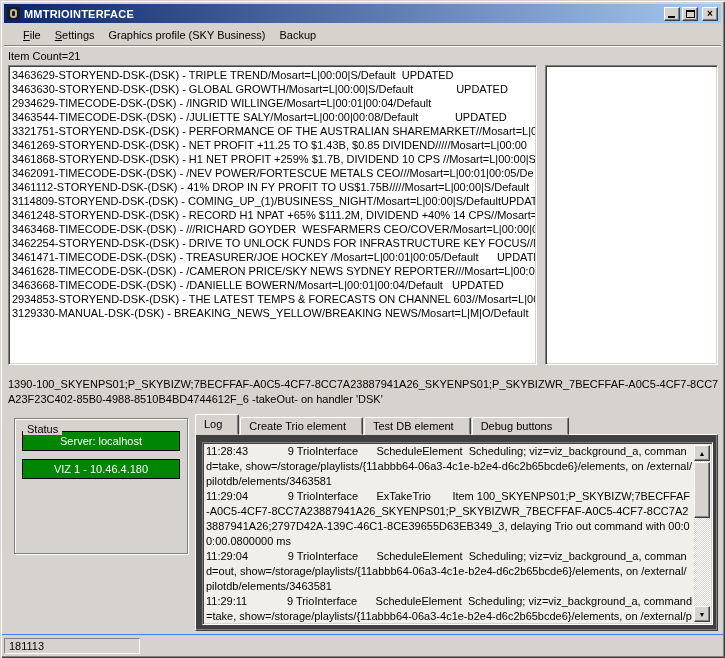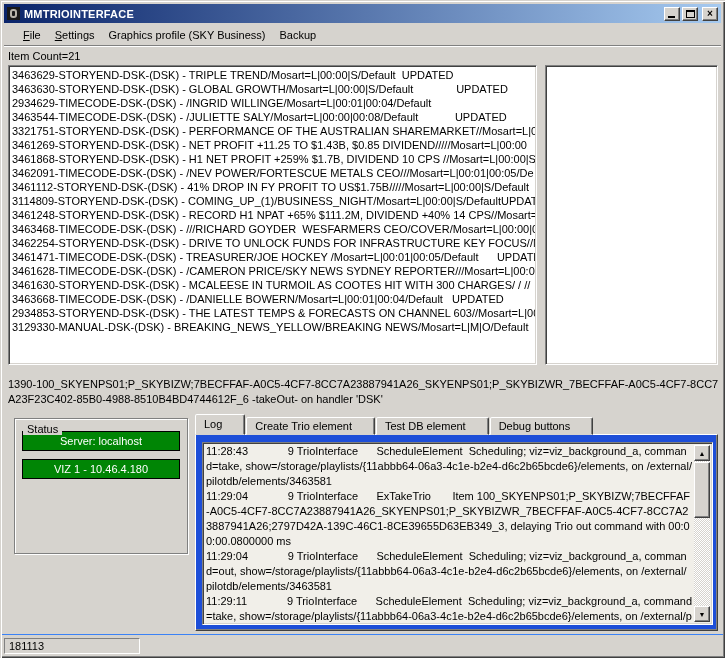--- a/index.html
+++ b/index.html
@@ -52,27 +52,27 @@
   
   .groupbox { position:absolute; left:14px; top:418px; width:174px; height:136px;
     border:1px solid #808080; box-shadow: inset 1px 1px 0 #fff, 1px 1px 0 #fff; }
   .groupbox .legend { position:absolute; top:-7px; left:8px; background:#D6D3CE; padding:0 4px;margin-top:11px; }
   .green-bar { margin:8px auto; width:158px; height:20px; background:#008505;
     border:1px solid #000; color:#fff; text-align:center; line-height:18px; }
   .green-bar.first { margin-top:12px; }
   .green-bar.second { margin-top:2px; }
   
   .tabstrip { position:absolute; left:195px; top:414px; display:flex; align-items:flex-end; height:21px; z-index:2; }
-  .tab { height:18px; padding:2px 22px 0 8px; margin-right:1px; background:#D6D3CE;
+  .tab { height:18px; padding:2px 16px 0 8px; margin-right:1px; background:#D6D3CE;
     border:1px solid; border-color:#fff #404040 transparent #fff;
     box-shadow: inset -1px 0 0 #808080;
     border-top-left-radius:2px; border-top-right-radius:2px; white-space:nowrap; }
   .tab.selected { height:21px; padding-top:3px; position:relative; z-index:3; }
   .tabpanel { position:absolute; left:195px; top:434px; width:523px; height:197px;
-    background:#1d4ed8; border:1px solid; border-color:#fff #404040 #404040 #fff;
+    background:#404040; border:1px solid; border-color:#fff #404040 #404040 #fff;
     box-shadow: inset -1px -1px 0 #808080; z-index:1; }
   .logbox { position:absolute; left:6px; top:7px; width:511px; height:183px;
     background:#F1EFE9; overflow:hidden; padding:1px 20px 1px 3px; }
   .logbox .logline { white-space:pre-wrap; word-break:break-all; line-height:15px; }
   
   .vscroll { position:absolute; top:2px; right:2px; bottom:2px; width:16px;
     background:conic-gradient(#fff 25%, #D6D3CE 0 50%, #fff 0 75%, #D6D3CE 0);
     background-size:2px 2px; }
   .sb-btn { position:absolute; left:0; width:16px; height:16px; background:#D6D3CE;
     border:1px solid; border-color:#fff #404040 #404040 #fff;
@@ -128,21 +128,20 @@
     <div class="row">3461269-STORYEND-DSK-(DSK) - NET PROFIT +11.25 TO $1.43B, $0.85 DIVIDEND/////Mosart=L|00:00</div>
     <div class="row">3461868-STORYEND-DSK-(DSK) - H1 NET PROFIT +259% $1.7B, DIVIDEND 10 CPS //Mosart=L|00:00|S</div>
     <div class="row">3462091-TIMECODE-DSK-(DSK) - /NEV POWER/FORTESCUE METALS CEO///Mosart=L|00:01|00:05/De</div>
     <div class="row">3461112-STORYEND-DSK-(DSK) - 41% DROP IN FY PROFIT TO US$1.75B/////Mosart=L|00:00|S/Default</div>
     <div class="row">3114809-STORYEND-DSK-(DSK) - COMING_UP_(1)/BUSINESS_NIGHT/Mosart=L|00:00|S/DefaultUPDATED</div>
     <div class="row">3461248-STORYEND-DSK-(DSK) - RECORD H1 NPAT +65% $111.2M, DIVIDEND +40% 14 CPS//Mosart=</div>
     <div class="row">3463468-TIMECODE-DSK-(DSK) - ///RICHARD GOYDER  WESFARMERS CEO/COVER/Mosart=L|00:00|0</div>
     <div class="row">3462254-STORYEND-DSK-(DSK) - DRIVE TO UNLOCK FUNDS FOR INFRASTRUCTURE KEY FOCUS//M</div>
     <div class="row">3461471-TIMECODE-DSK-(DSK) - TREASURER/JOE HOCKEY /Mosart=L|00:01|00:05/Default      UPDATED</div>
     <div class="row">3461628-TIMECODE-DSK-(DSK) - /CAMERON PRICE/SKY NEWS SYDNEY REPORTER///Mosart=L|00:0</div>
-    <div class="row">3461630-STORYEND-DSK-(DSK) - MCALEESE IN TURMOIL AS COOTES HIT WITH 300 CHARGES/ / //</div>
     <div class="row">3463668-TIMECODE-DSK-(DSK) - /DANIELLE BOWERN/Mosart=L|00:01|00:04/Default   UPDATED</div>
     <div class="row">2934853-STORYEND-DSK-(DSK) - THE LATEST TEMPS &amp; FORECASTS ON CHANNEL 603//Mosart=L|00</div>
     <div class="row">3129330-MANUAL-DSK-(DSK) - BREAKING_NEWS_YELLOW/BREAKING NEWS/Mosart=L|M|O/Default</div>
   </div>
 
   <div class="side-box sunken"></div>
 
   <div class="handler-msg">1390-100_SKYENPS01;P_SKYBIZW;7BECFFAF-A0C5-4CF7-8CC7A23887941A26_SKYENPS01;P_SKYBIZWR_7BECFFAF-A0C5-4CF7-8CC7A23F23C402-85B0-4988-8510B4BD4744612F_6 -takeOut- on handler 'DSK'</div>
 
   <div class="groupbox">

